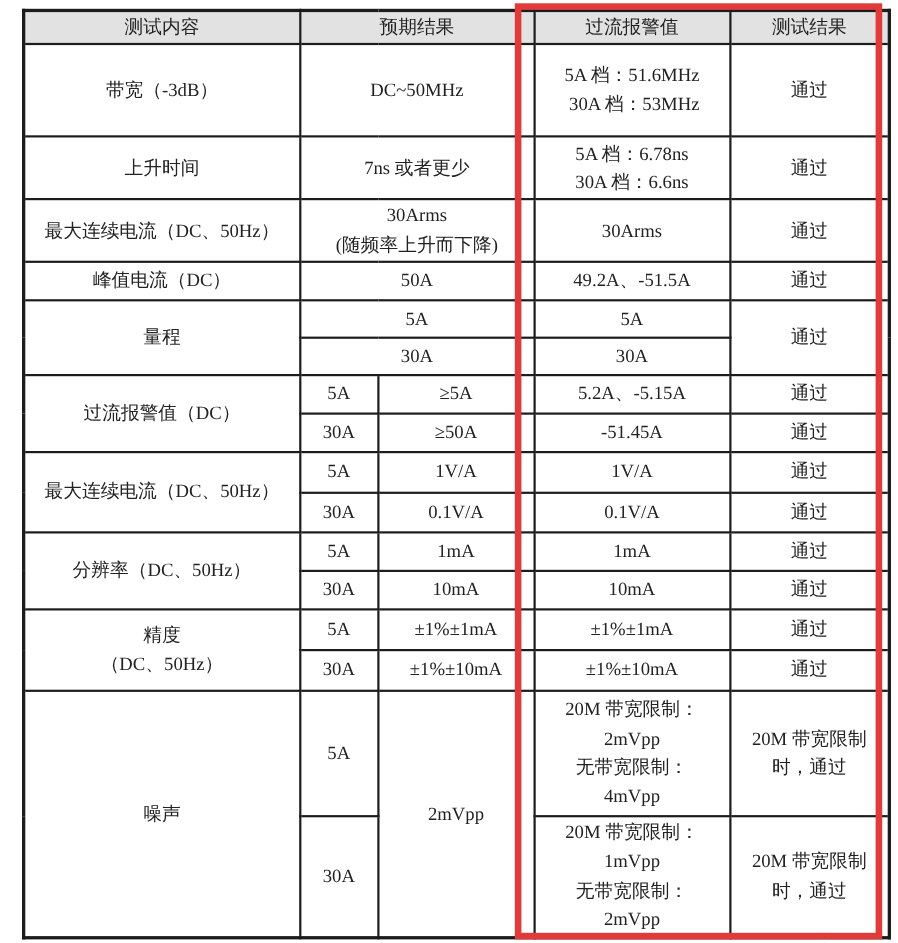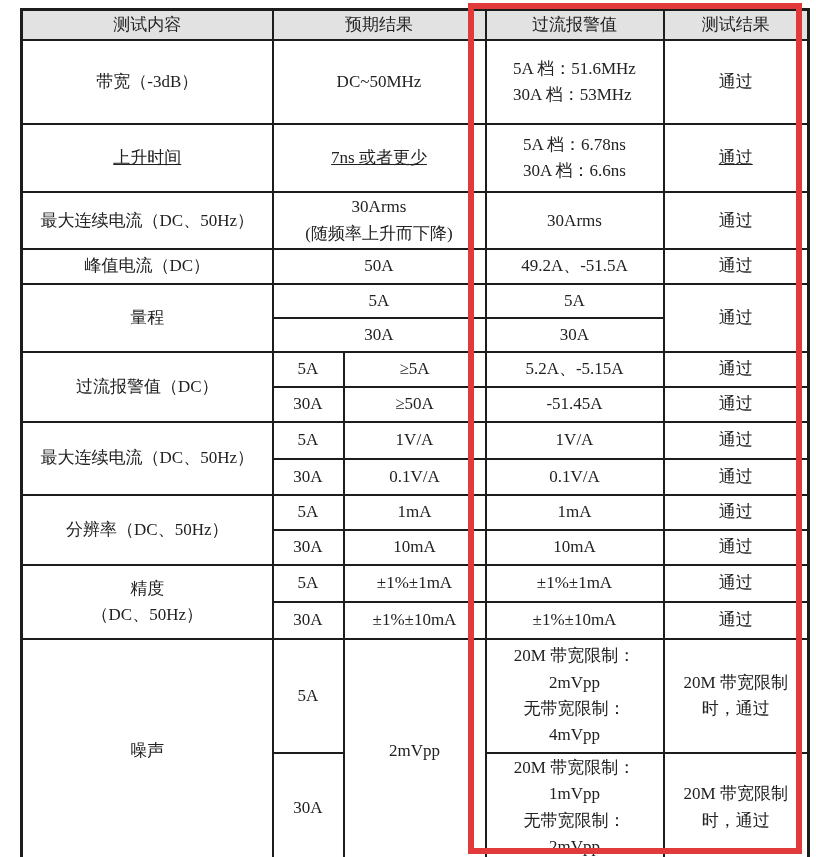--- a/index.html
+++ b/index.html
@@ -31,36 +31,36 @@
     font-size:17px;
     font-weight:normal;
     line-height:1.55;
     padding:1px 2px;
     white-space:pre-line;
   }
   table.results{border:3px solid var(--border);}
   th{background:var(--header-bg);font-size:17px;}
   tr.r-h{height:29px;}
   tr.r1{height:84px;}
-  tr.r2{height:68px;text-decoration:underline;}
+  tr.r2{height:57px;}
   tr.r3{height:45px;}
   tr.r4{height:35px;}
   tr.r5{height:34px;}
   tr.r6{height:34px;}
   tr.r7{height:35px;}
   tr.r8{height:35px;}
   tr.r9{height:37px;}
   tr.r10{height:36px;}
   tr.r11{height:35px;}
   tr.r12{height:35px;}
   tr.r13{height:37px;}
   tr.r14{height:37px;}
   tr.r15{height:114px;}
   tr.r16{height:110px;}
-  .lblock{display:inline-block;text-align:left;white-space:pre-line;}
+  .lblock{display:inline-block;text-align:right;white-space:pre-line;}
   .highlight-box{
     position:absolute;
     left:468px;top:3px;
     width:334px;height:851px;
     border:6px solid var(--highlight-box);
     pointer-events:none;
   }
   .watermark{
     position:absolute;
     left:628px;top:855px;

